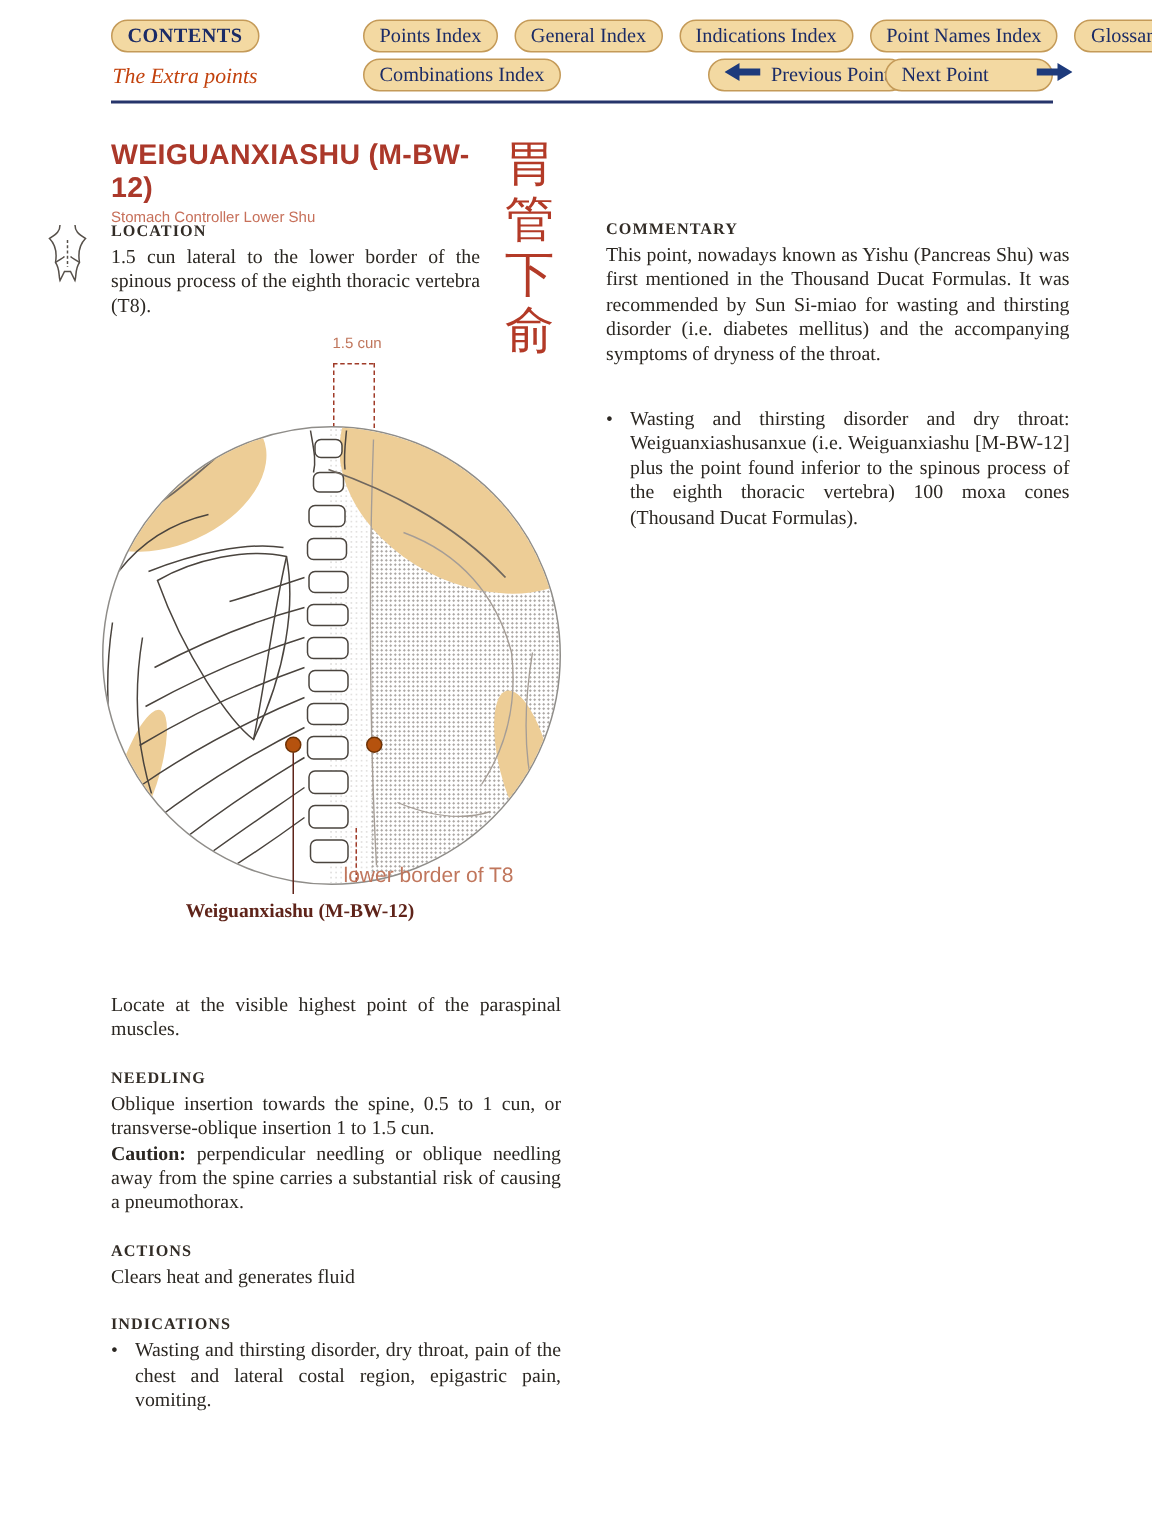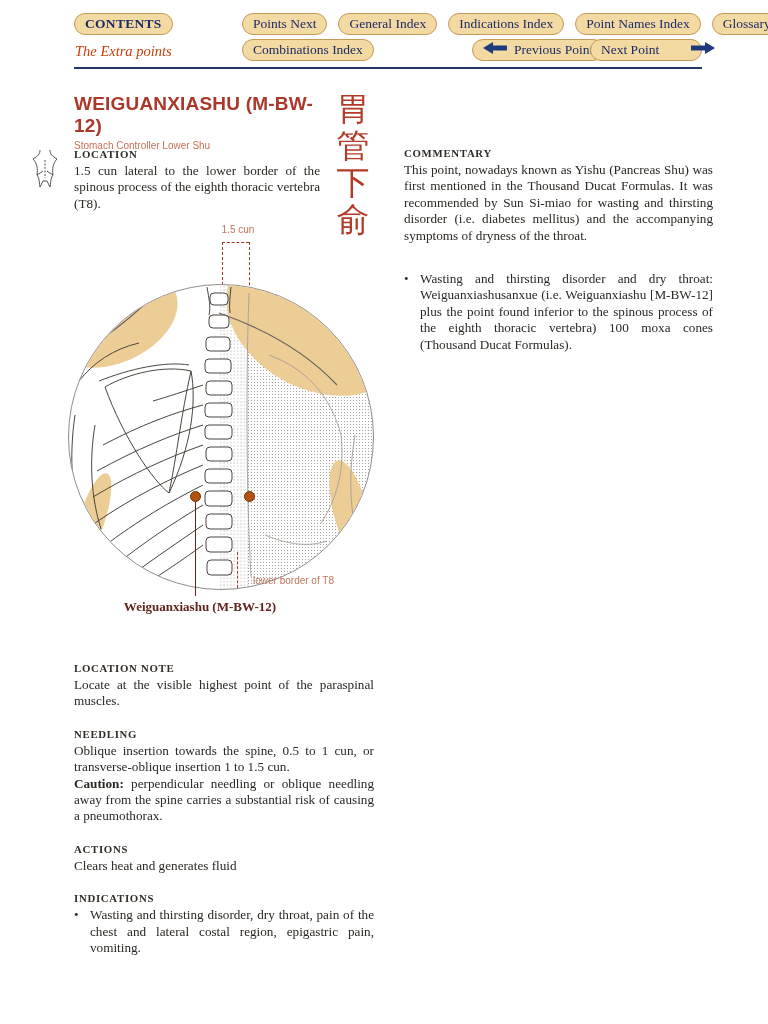--- a/index.html
+++ b/index.html
@@ -61,37 +61,37 @@
            background-size:3.4px 3.4px;}
   .tan{position:absolute;background:#edcd96;border-radius:50%;}
   .tan-tl{left:-24px;top:-10px;width:136px;height:88px;transform:rotate(-24deg);}
   .tan-tr{left:152px;top:-34px;width:192px;height:138px;transform:rotate(28deg);}
   .tan-bl{left:10px;top:186px;width:26px;height:96px;transform:rotate(18deg);}
   .tan-br{left:264px;top:174px;width:34px;height:102px;transform:rotate(-14deg);}
   .bones{position:absolute;left:0;top:0;}
   .acu-dot{position:absolute;width:11px;height:11px;border-radius:50%;
            background:#b5520e;border:1px solid #6e3205;box-sizing:border-box;}
   .leader{position:absolute;left:140px;top:282px;height:94px;width:0;border-left:1.5px solid #5f241a;}
-  .landmark-lbl{position:absolute;left:198px;top:355px;font-family:"Liberation Sans",sans-serif;
-                font-size:10px;color:#c0765c;white-space:nowrap;}
+  .landmark-lbl{position:absolute;left:174px;top:355px;font-family:"Liberation Sans",sans-serif;
+                font-size:14px;color:#c0765c;white-space:nowrap;}
   .fig-caption{position:absolute;left:38px;top:379px;width:214px;text-align:center;
                font-size:13px;font-weight:bold;color:#5f241a;}
 </style>
 </head>
 <body>
 
 <div class="page">
 
   <div class="pill bold contents-pill">
     <span>CONTENTS</span>
   </div>
 
   <div class="hdr-row1">
     <div class="pill">
-      <span>Points Next</span>
+      <span>Points Index</span>
     </div>
     <div class="pill">
       <span>General Index</span>
     </div>
     <div class="pill">
       <span>Indications Index</span>
     </div>
     <div class="pill">
       <span>Point Names Index</span>
     </div>
@@ -238,21 +238,20 @@
     <div class="acu-dot" style="left:189px;top:271px;"></div>
 
     <div class="leader"></div>
     <div class="dash-v" style="left:182px;top:332px;height:36px;"></div>
     <div class="landmark-lbl">lower border of T8</div>
     <div class="fig-caption">Weiguanxiashu (M-BW-12)</div>
   </div>
 
   <div class="left-lower">
     <div class="sec">
-      <p class="sec-h">LOCATION NOTE</p>
       <p class="body-t">Locate at the visible highest point of the paraspinal muscles.</p>
     </div>
 
     <div class="sec">
       <p class="sec-h">NEEDLING</p>
       <p class="body-t">Oblique insertion towards the spine, 0.5 to 1 cun, or transverse-oblique insertion 1 to 1.5 cun.</p>
       <p class="body-t"><span class="boldlbl">Caution:</span><span> perpendicular needling or oblique needling away from the spine carries a substantial risk of causing a pneumothorax.</span></p>
     </div>
 
     <div class="sec">

